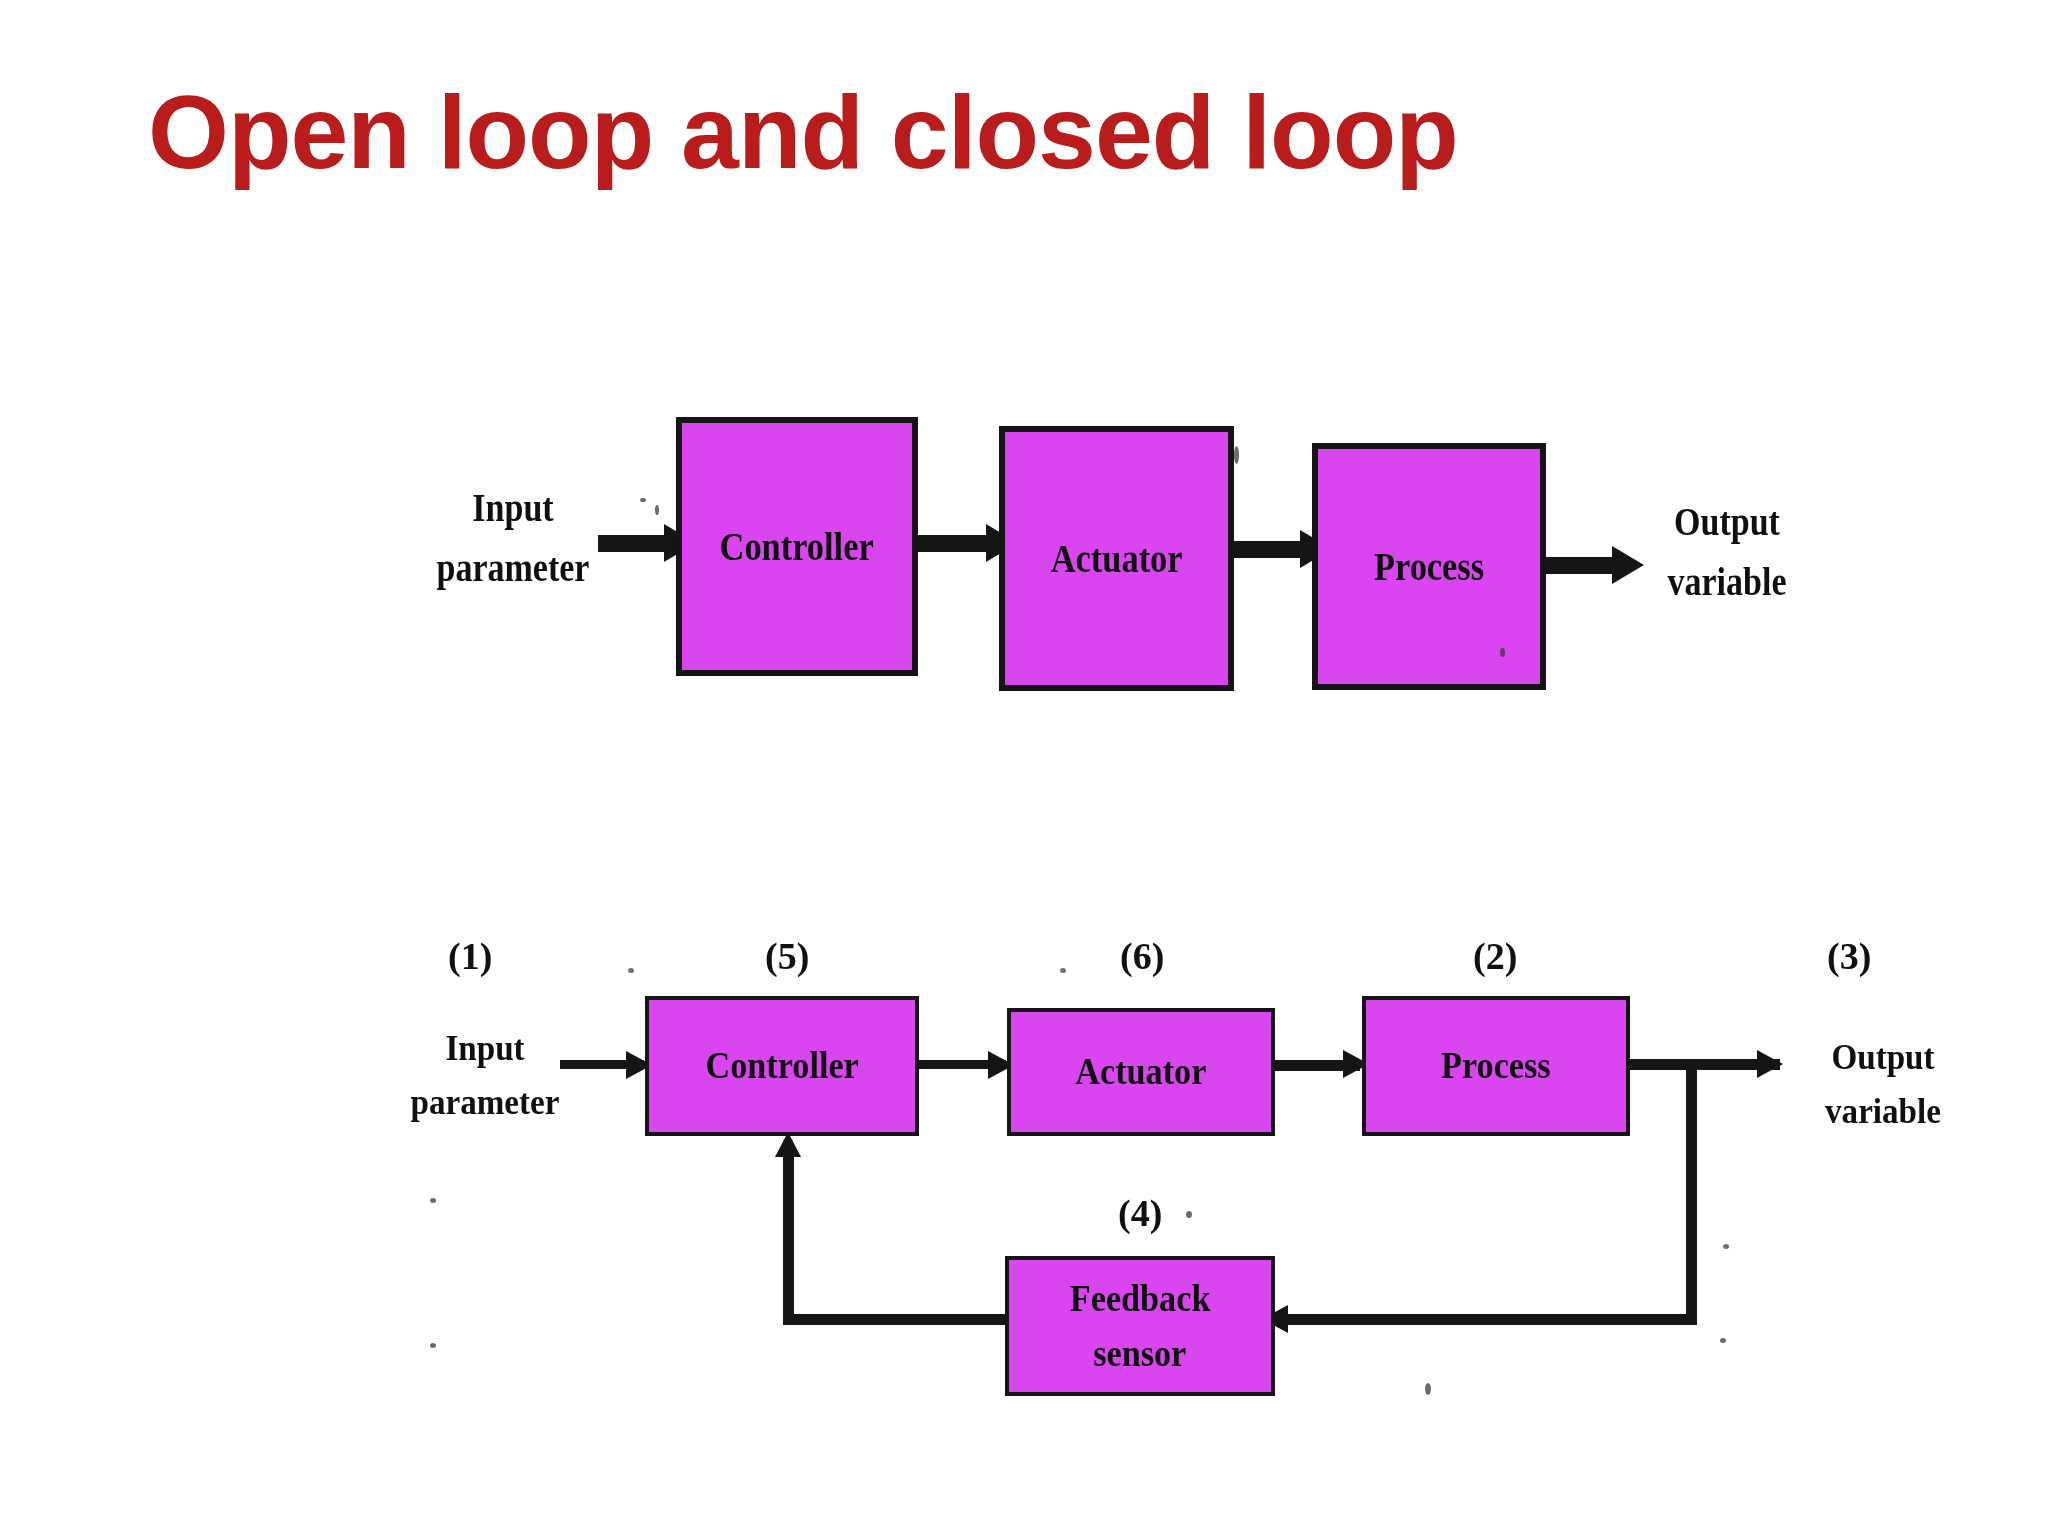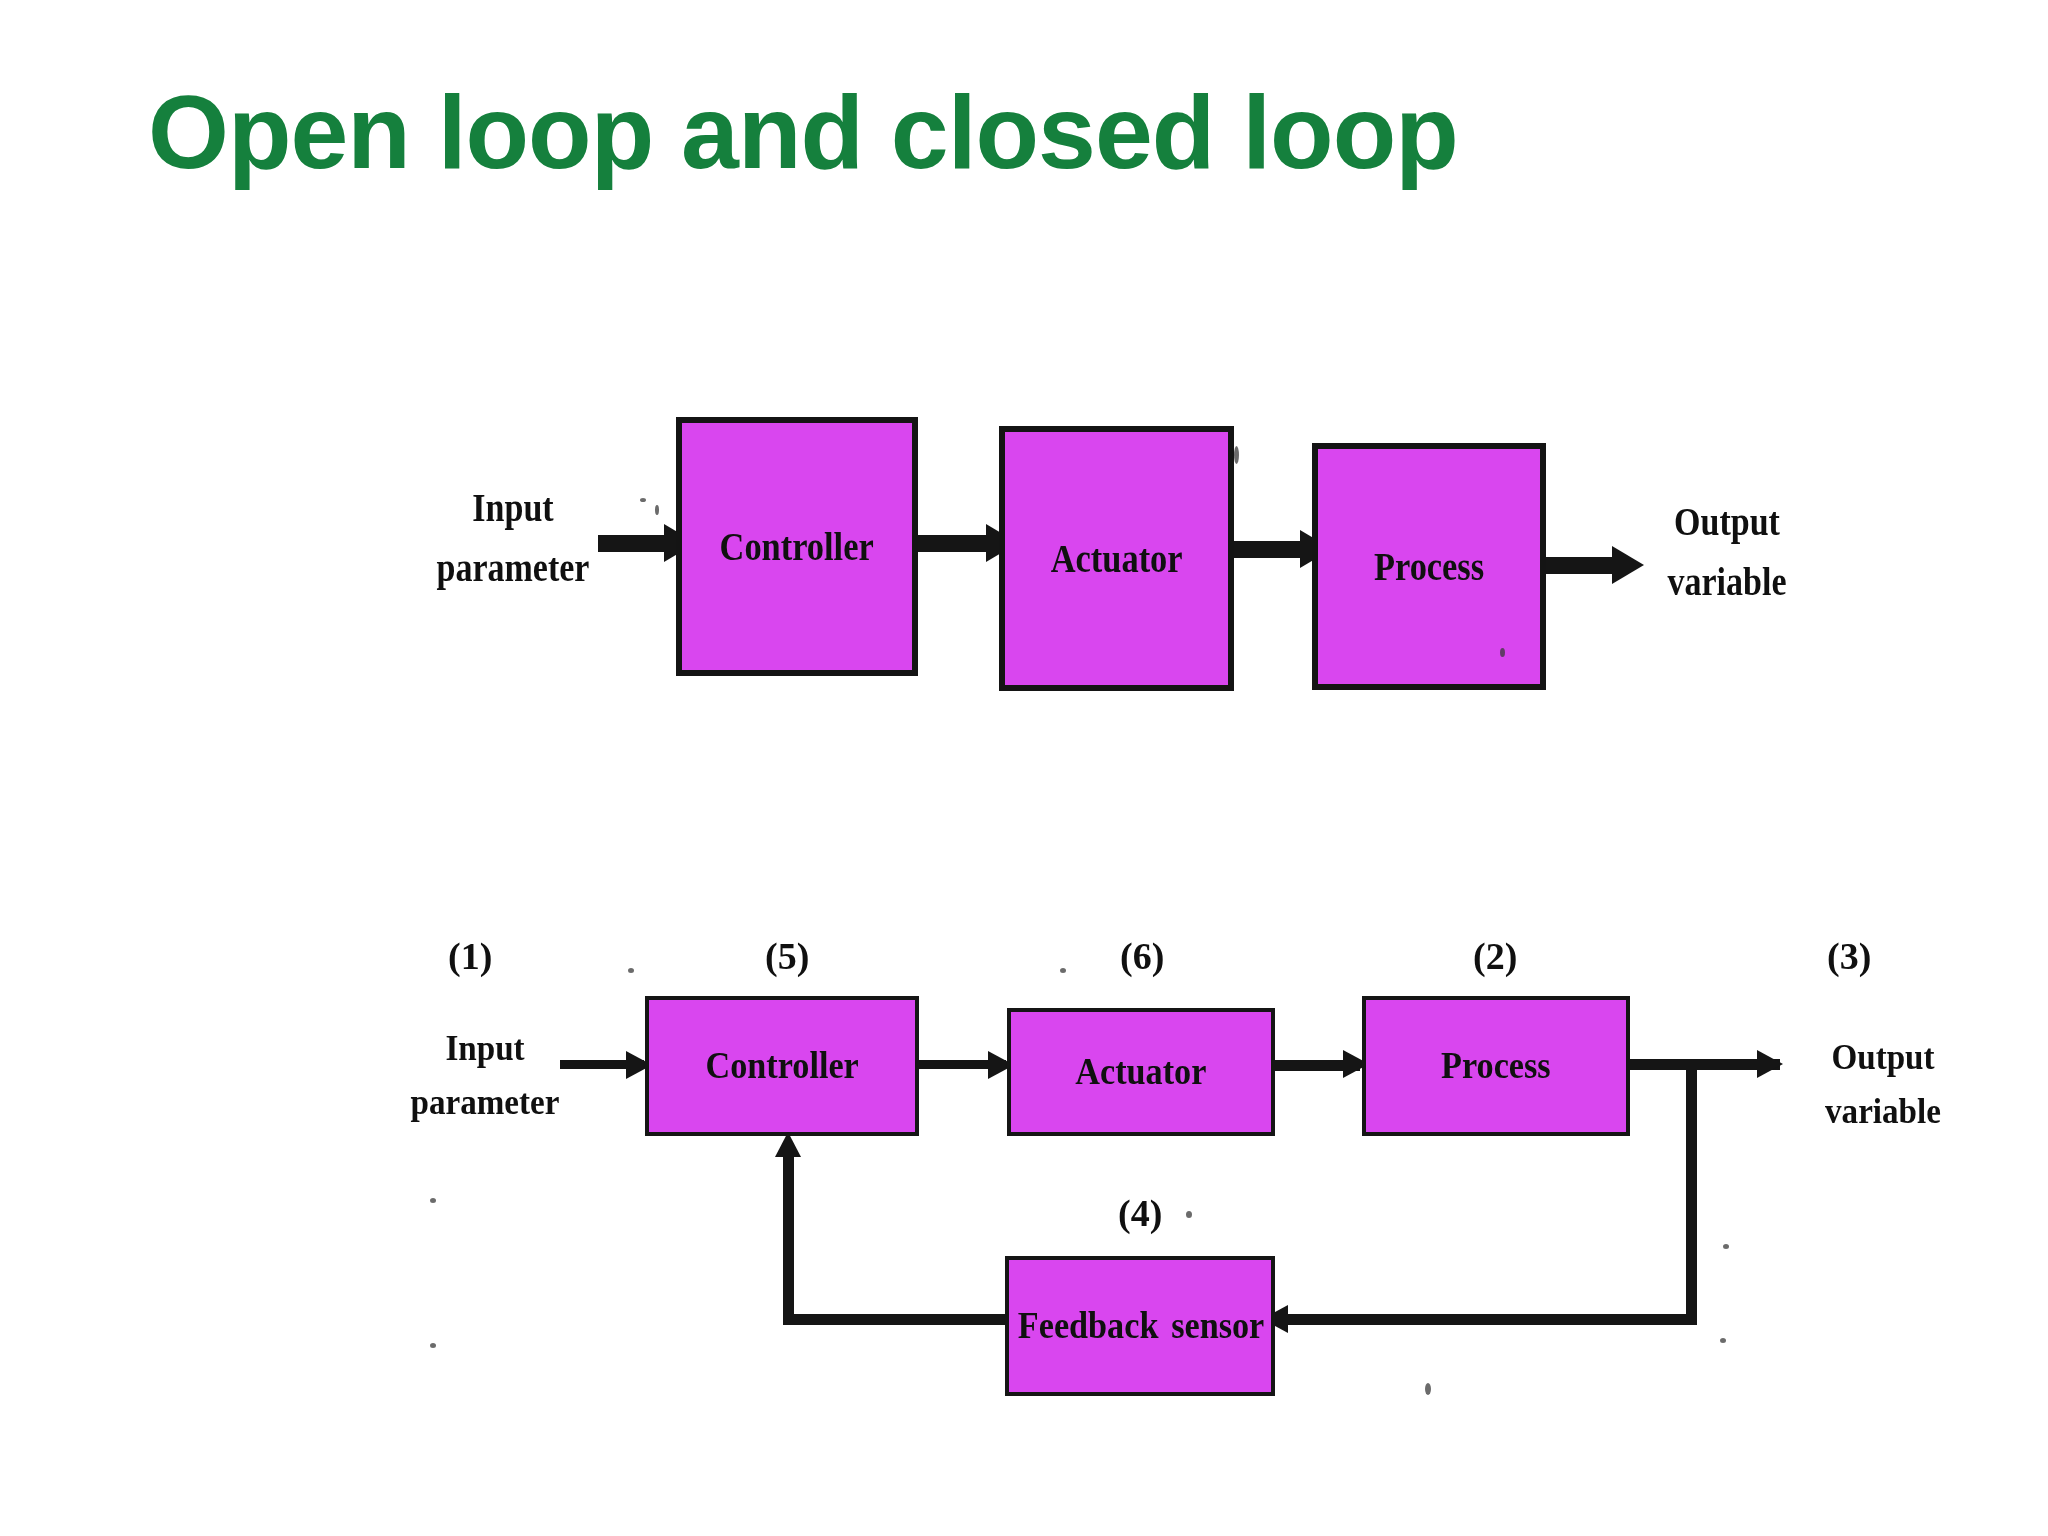--- a/index.html
+++ b/index.html
@@ -19,21 +19,21 @@
   
   #slide-title {
     position: absolute;
     left: 148px;
     top: 76px;
     font-family: "Liberation Sans", sans-serif;
     font-weight: bold;
     font-size: 104px;
     line-height: 1.08;
     letter-spacing: -1px;
-    color: #15803d;
+    color: #b91c1c;
     white-space: nowrap;
   }
 
   
   .diagram {
     position: absolute;
     left: 0;
     top: 8px;
     width: 2048px;
     height: 1536px;
@@ -228,21 +228,21 @@
   <div class="side-label" style="left:1783px; top:1022px; width:200px;">
     <div>Output</div>
     <div>variable</div>
   </div>
 
   <div class="line-v" style="left:1686px; top:1051px; width:11px; height:266px;"></div>
 
   <div class="line-h" style="left:1288px; top:1306px; width:409px; height:11px;"></div>
   <div class="arrow-head arrow-left" style="left:1262px; top:1297px;"></div>
 
-  <div class="node-box" style="left:1005px; top:1248px; width:270px; height:140px; flex-direction:row;">
+  <div class="node-box" style="left:1005px; top:1248px; width:270px; height:140px; flex-direction:column;">
     <span class="node-label">Feedback</span>
     <span class="node-label">sensor</span>
   </div>
 
   <div class="line-h" style="left:783px; top:1306px; width:225px; height:11px;"></div>
   <div class="line-v" style="left:783px; top:1145px; width:11px; height:172px;"></div>
   <div class="arrow-head arrow-up" style="left:775px; top:1124px;"></div>
 
   <div class="speck" style="left:1425px; top:1375px; width:6px; height:12px;"></div>
   <div class="speck" style="left:1186px; top:1203px; width:6px; height:7px;"></div>

